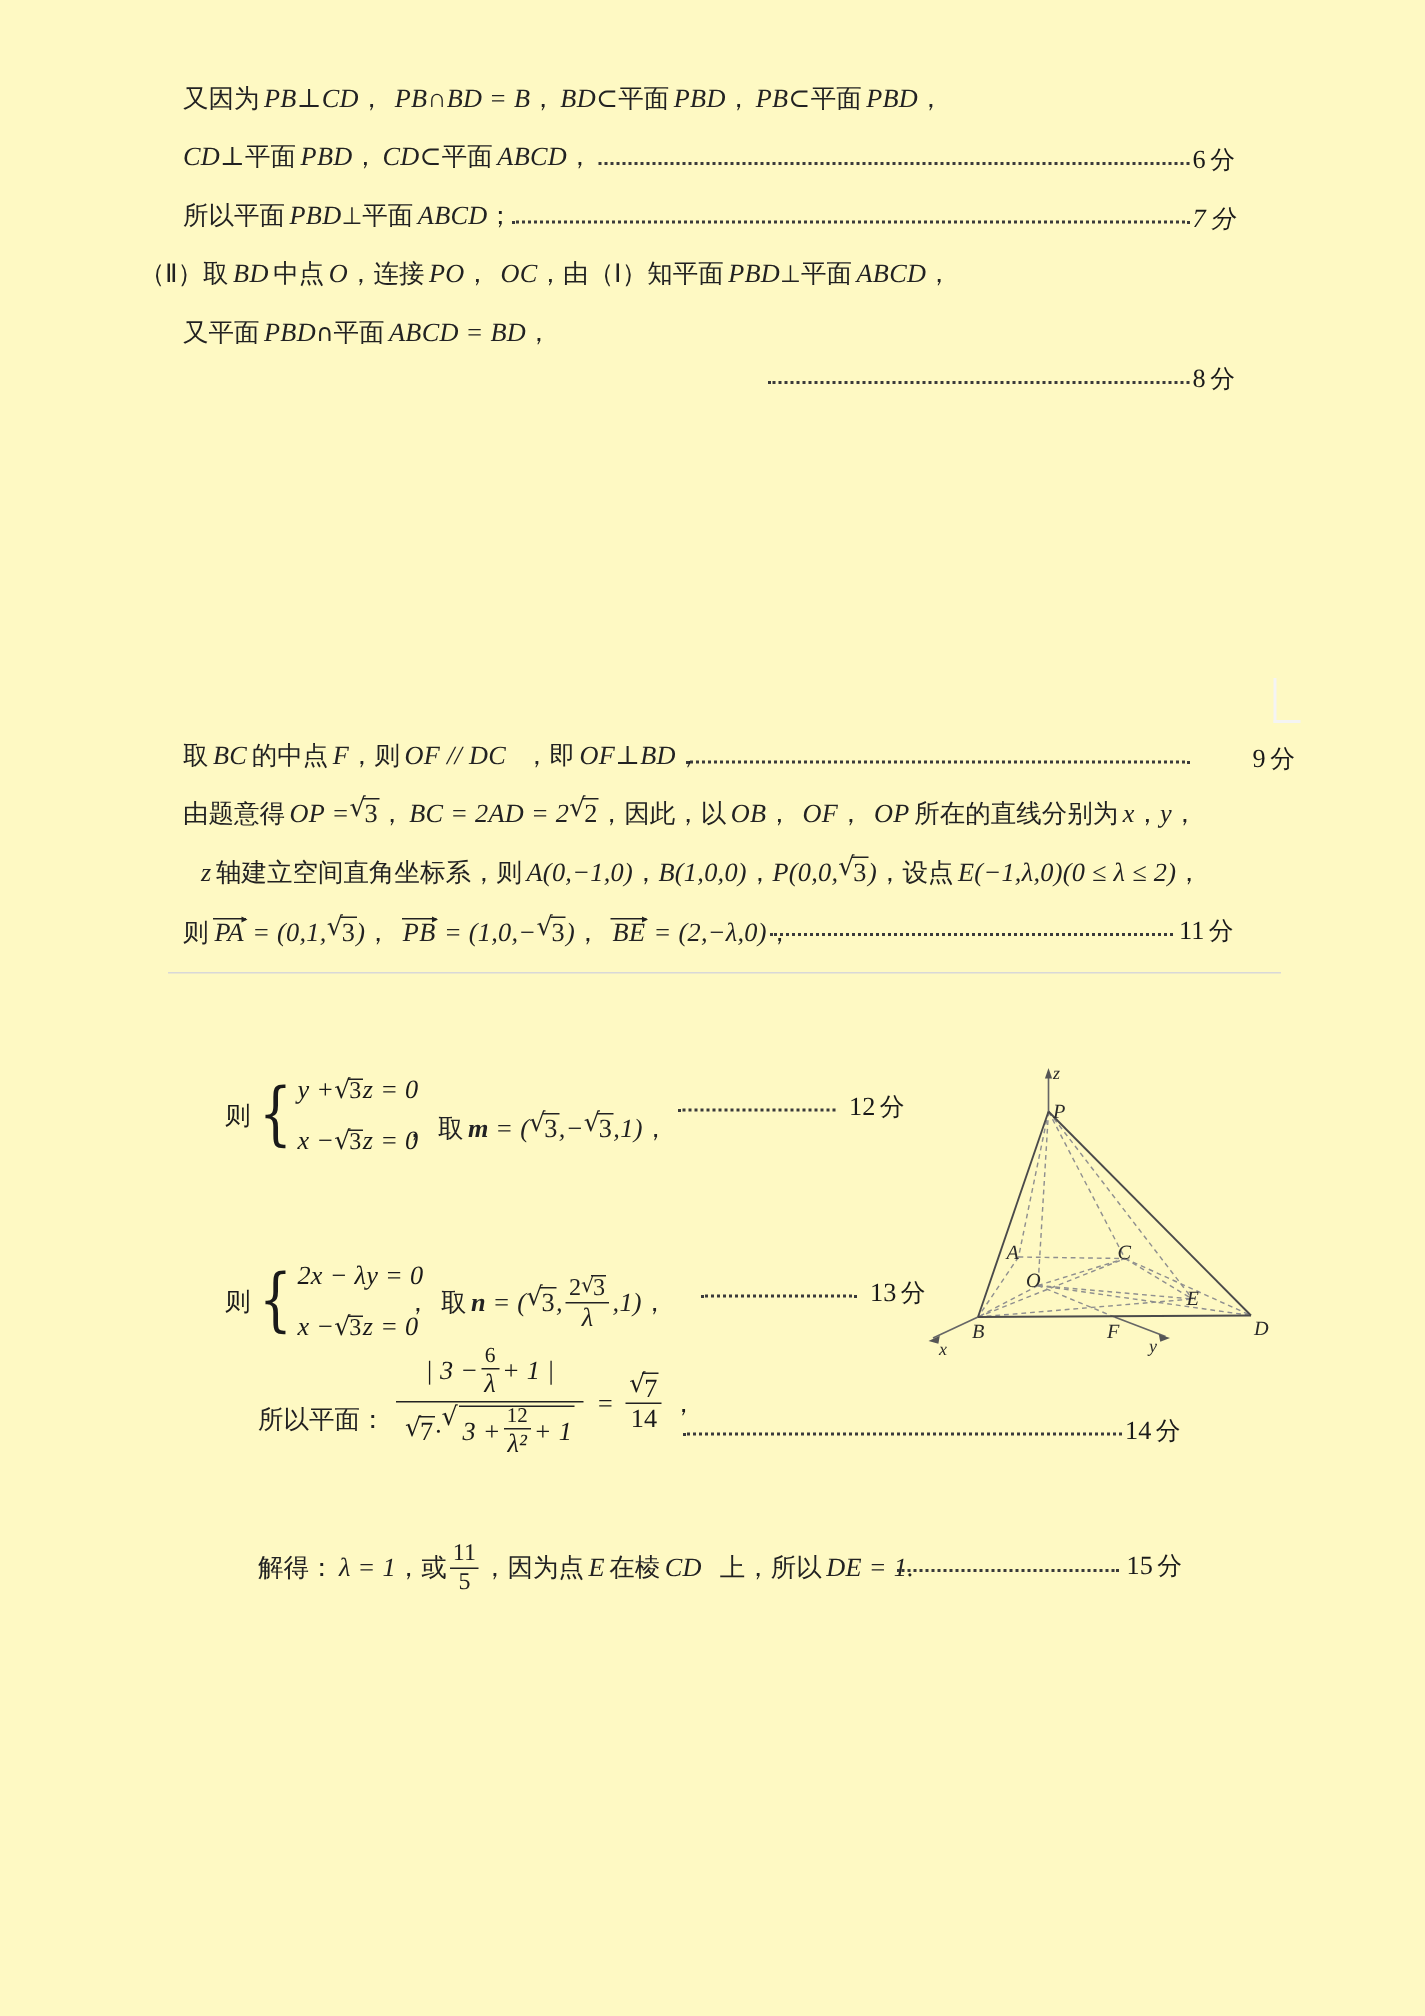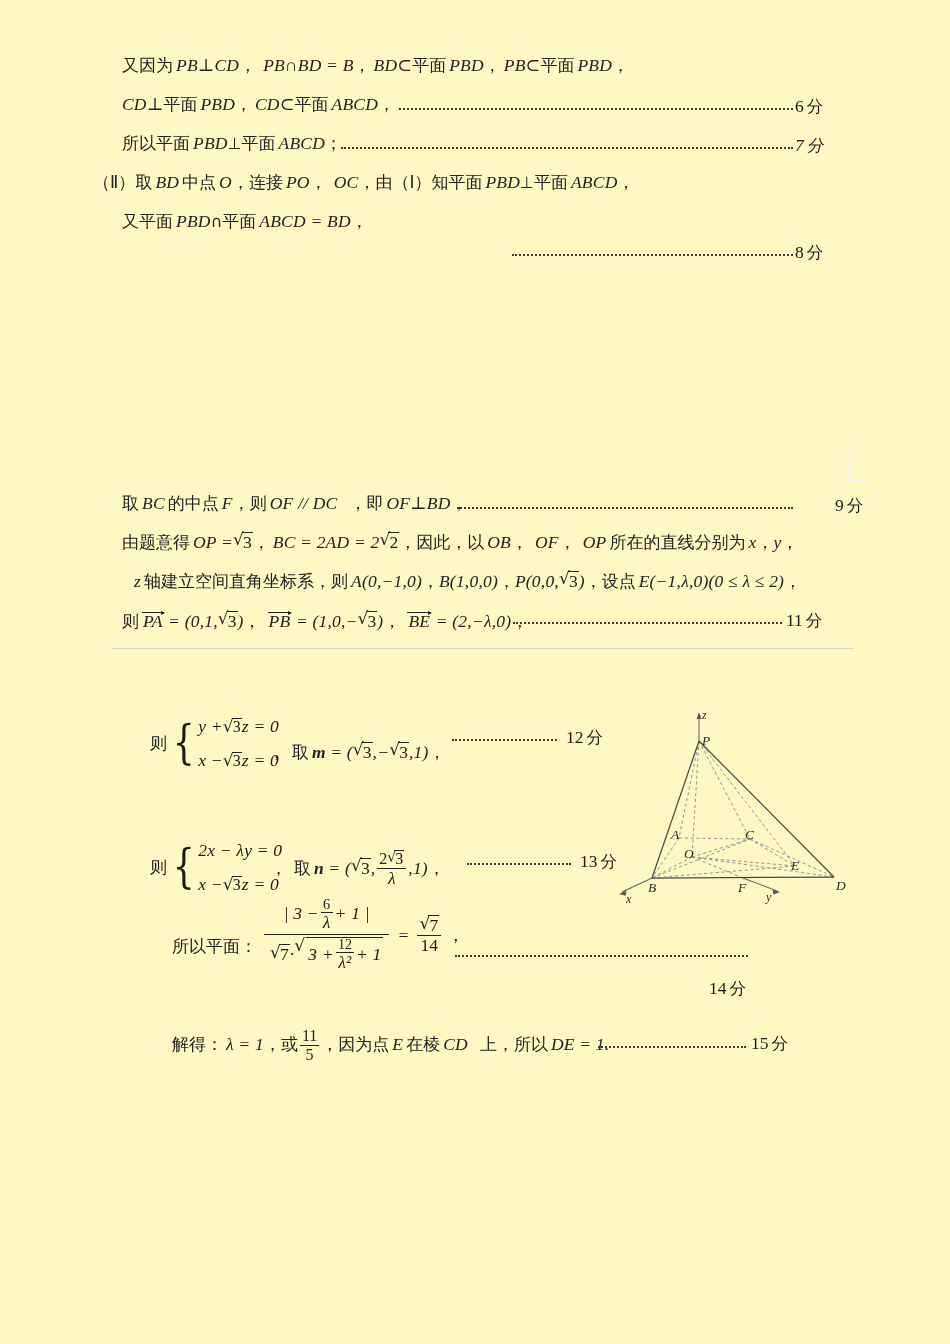--- a/index.html
+++ b/index.html
@@ -264,21 +264,21 @@
     </span>
     <span class="mi" style="margin:0 6px;">=</span>
 
     <span class="frac" style="font-size:17.5px; top:0;">
       <span class="fnum"><span class="rad"><span class="rb num">7</span></span></span>
       <span class="fden num">14</span>
     </span>
     <span class="cn" style="margin-left:4px;">，</span>
   </div>
   <div class="leader" style="left:455px; top:955px; width:293px;"></div>
-  <div class="score" style="left:709px; top:943px;margin-top:35px;">
+  <div class="score" style="left:750px; top:943px;">
     <span class="n">14</span><span class="f">分</span>
   </div>
 
   <div class="line" style="left:172px; top:1028px;">
     <span class="cn">解得：</span><span class="sp3"></span><span class="mi">λ = 1</span><span class="cn">，</span><span class="cn">或</span><span class="frac" style="font-size:16px;"><span class="fnum num">11</span><span class="fden num">5</span></span><span class="cn">，</span><span class="cn">因为点</span><span class="sp3"></span><span class="mi">E</span><span class="sp3"></span><span class="cn">在棱</span><span class="sp3"></span><span class="mi">CD</span><span class="sp10"></span><span class="cn">上，</span><span class="cn">所以</span><span class="sp3"></span><span class="mi">DE = 1</span><span class="mi">.</span>
   </div>
   <div class="leader" style="left:598px; top:1046px; width:148px;"></div>
   <div class="score" style="left:751px; top:1033px;">
     <span class="n">15</span><span class="f">分</span>
   </div>

